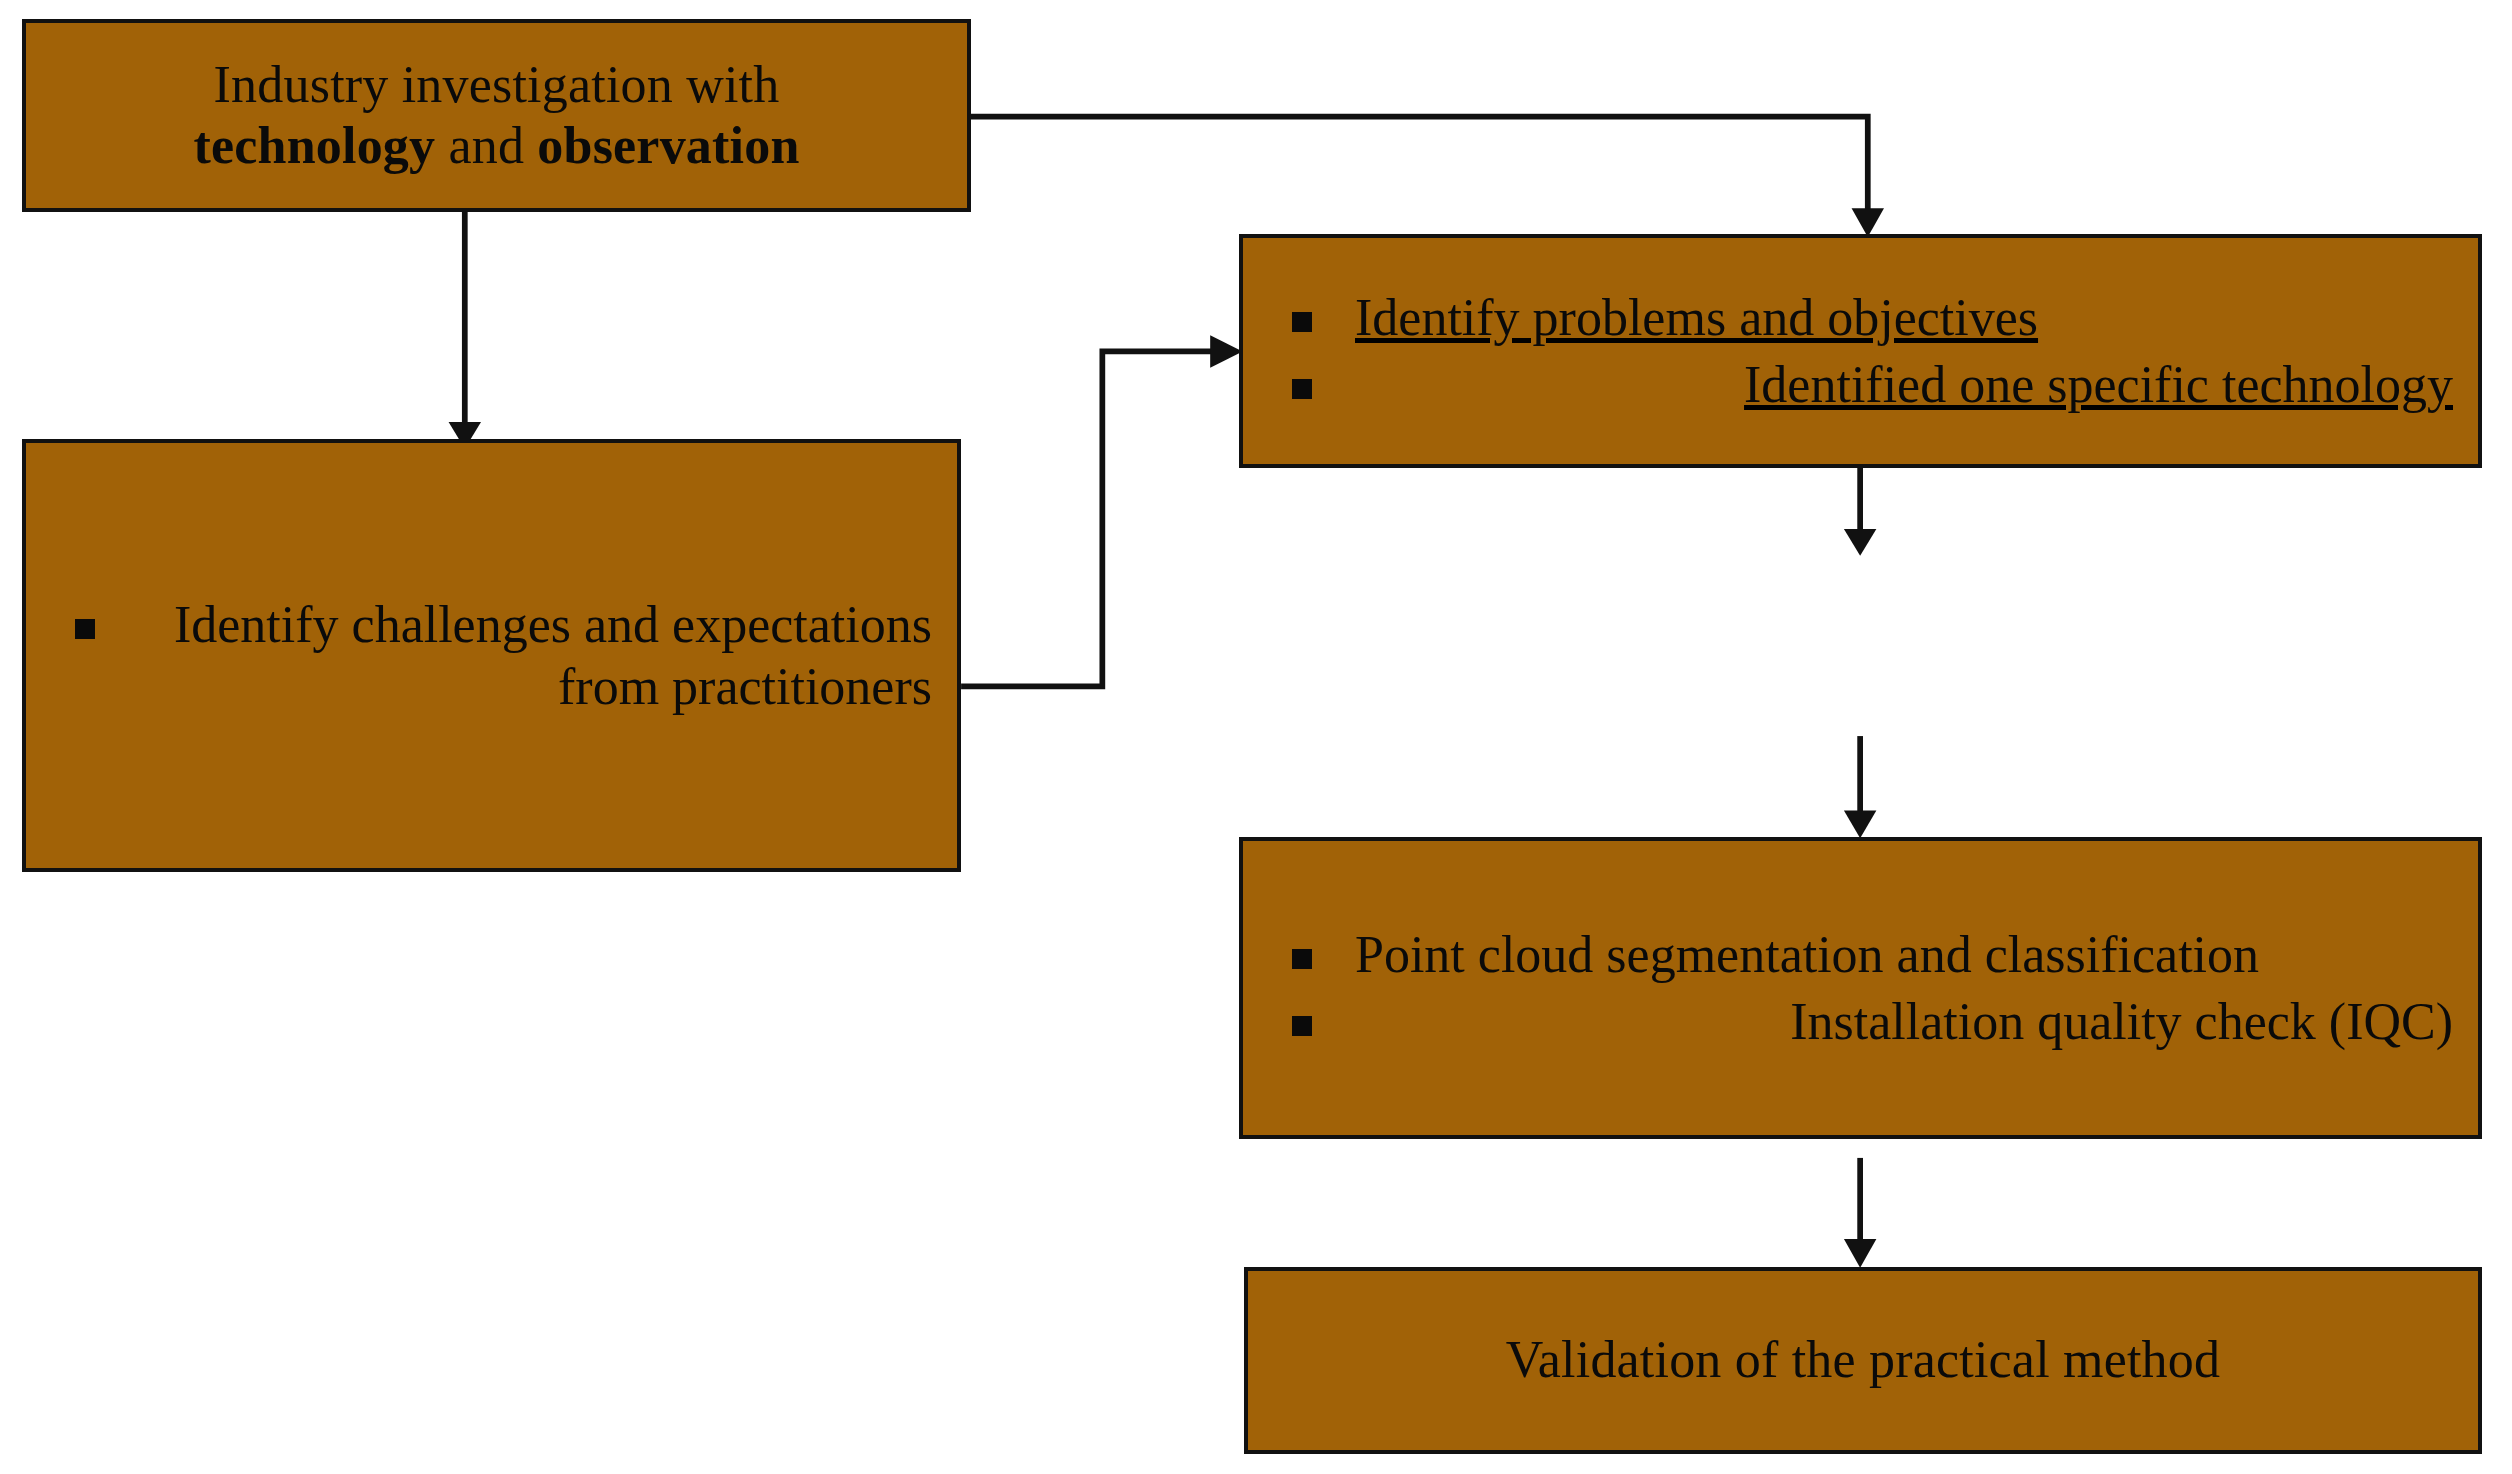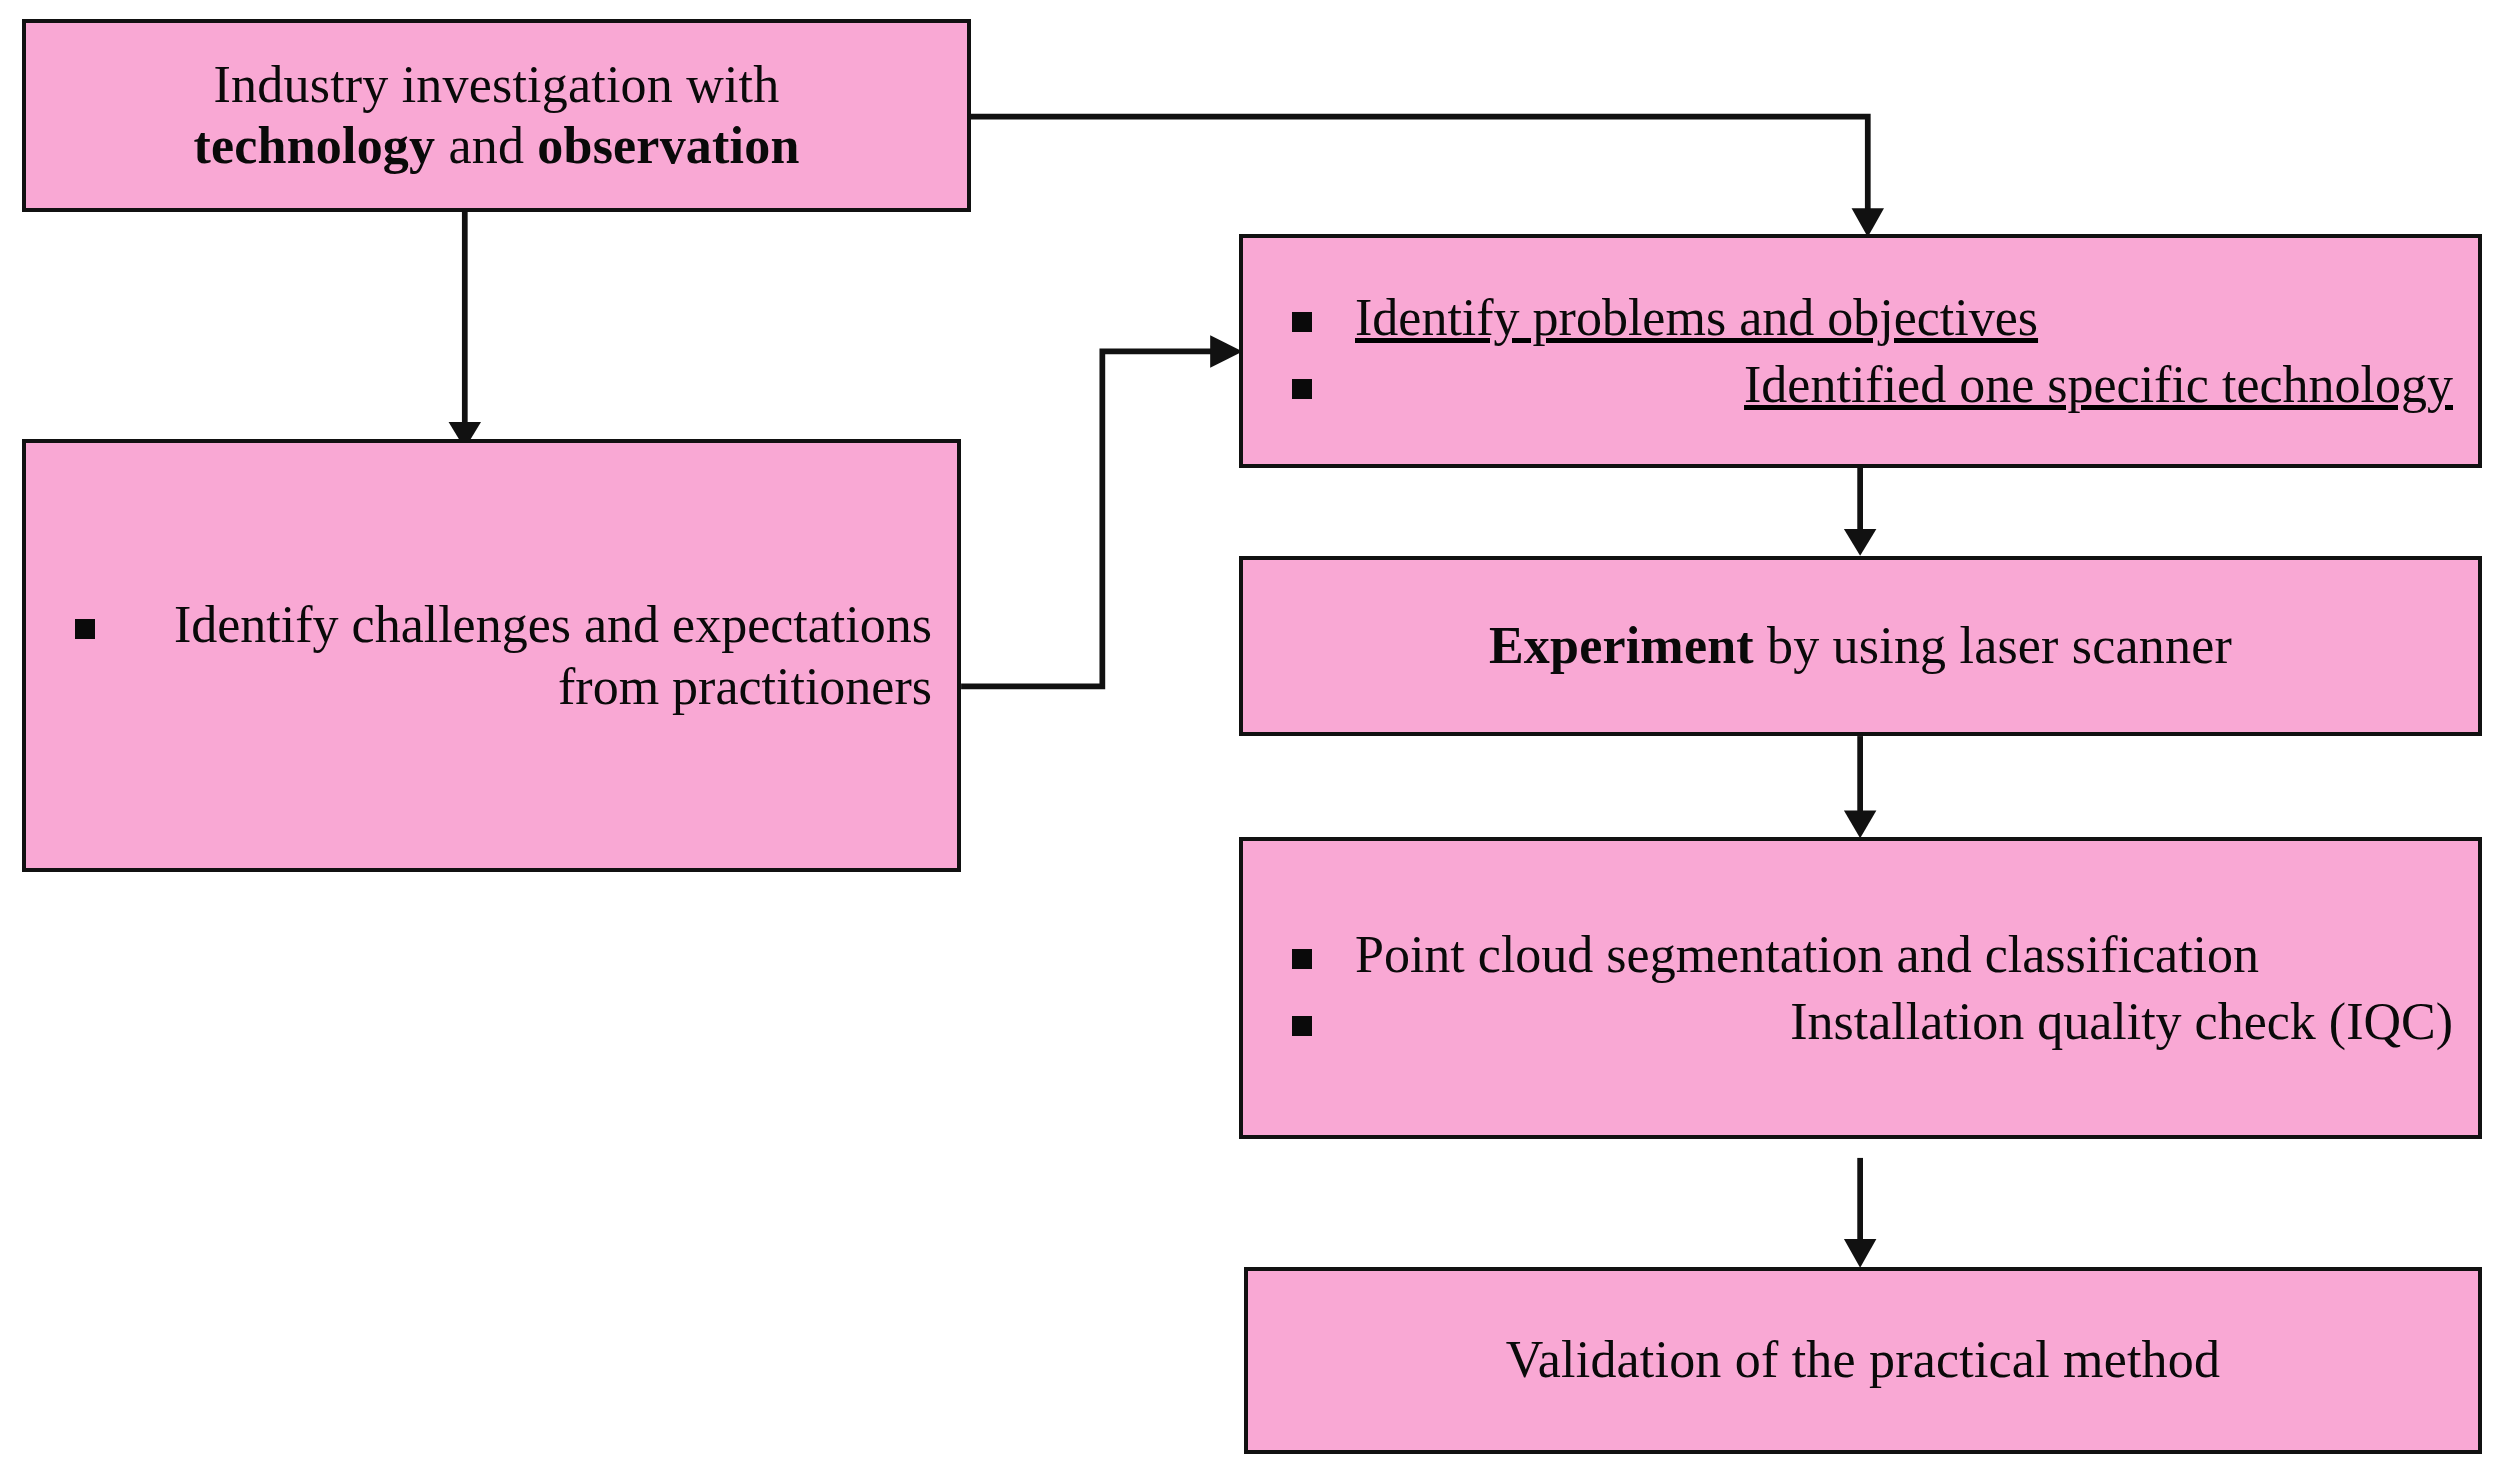--- a/index.html
+++ b/index.html
@@ -23,21 +23,21 @@
     position: absolute;
     left: 0;
     top: 0;
     width: 2512px;
     height: 1475px;
     pointer-events: none;
   }
   .node-box {
     position: absolute;
     box-sizing: border-box;
-    background: #f9a8d4;
+    background: #a16207;
     border: 4.8px solid #111111;
     display: flex;
     flex-direction: column;
     justify-content: center;
   }
   .node-text {
     font-size: 52px;
     line-height: 1.16;
     color: #0a0a0a;
     text-align: center;
@@ -140,25 +140,20 @@
     </ul>
   </div>
 
   <div class="node-box" id="box-identify-problems">
     <ul class="bullet-list">
       <li><span class="bullet-square"></span><span>Identify problems and objectives</span></li>
       <li><span class="bullet-square"></span><span>Identified one specific technology</span></li>
     </ul>
   </div>
 
-  <div class="node-box" id="box-experiment">
-    <div class="node-text">
-      <span class="bold">Experiment</span><span> by using laser scanner</span>
-    </div>
-  </div>
 
   <div class="node-box" id="box-point-cloud">
     <ul class="bullet-list">
       <li><span class="bullet-square"></span><span>Point cloud segmentation and classification</span></li>
       <li><span class="bullet-square"></span><span>Installation quality check (IQC)</span></li>
     </ul>
   </div>
 
   <div class="node-box" id="box-validation">
     <div class="node-text">Validation of the practical method</div>

